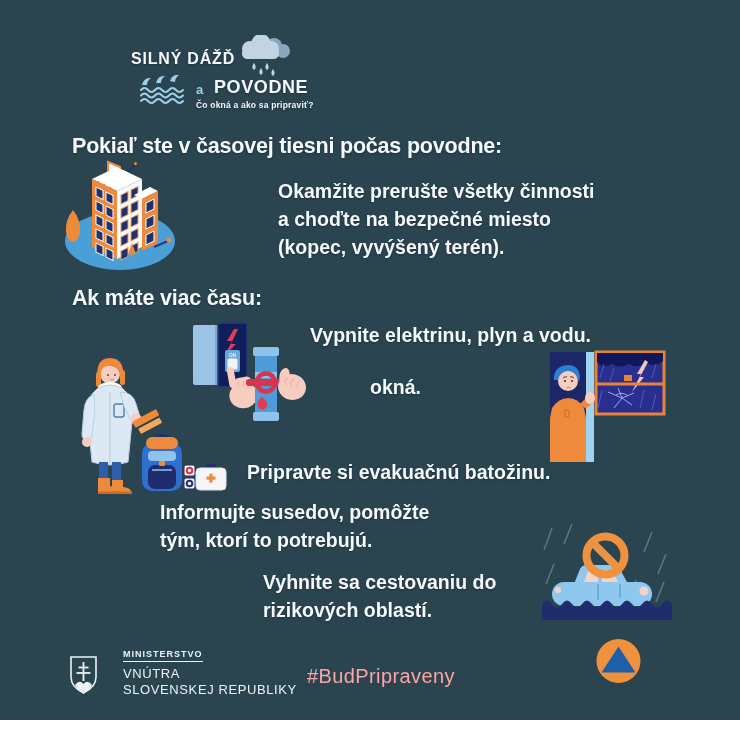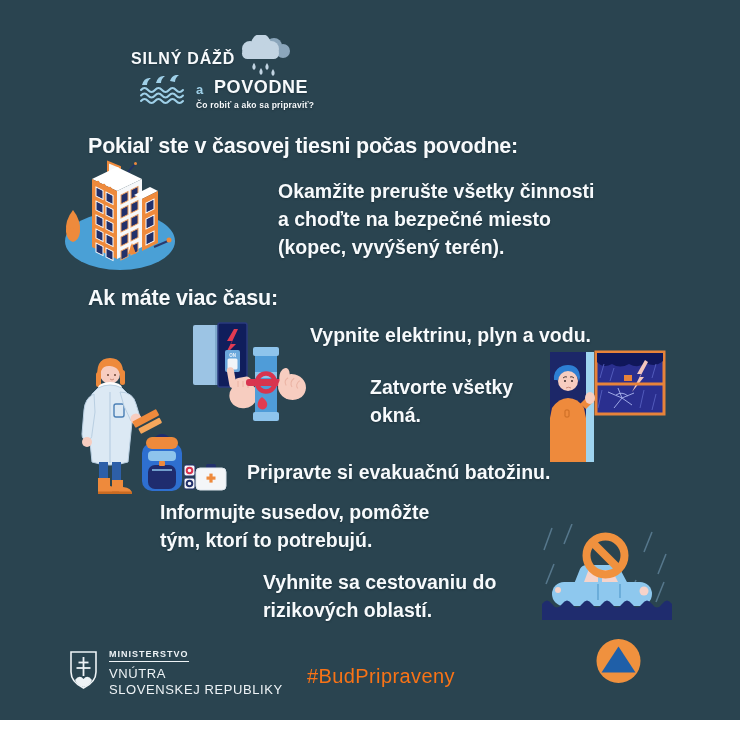--- a/index.html
+++ b/index.html
@@ -1,27 +1,27 @@
 <!DOCTYPE html>
 <html><head>
 <meta charset="utf-8">
 <style>
   html,body{margin:0;padding:0;}
   .canvas{position:relative;width:740px;height:720px;background:#2a4450;overflow:hidden;
           font-family:"Liberation Sans",sans-serif;color:#f7fafc;text-decoration:underline;}
   .abs{position:absolute;}
   .txt{font-weight:700;color:#f7fafc;text-shadow:0 1px 2px rgba(10,20,26,.35);white-space:nowrap;}
-  .h{font-size:21.5px;letter-spacing:-.2px;margin-left:16px;}
+  .h{font-size:21.5px;letter-spacing:-.2px;}
   .body{font-size:19.5px;line-height:28px;}
   .title1{font-size:16px;letter-spacing:.8px;font-weight:800;}
   .title2{font-size:18px;letter-spacing:.6px;font-weight:800;}
   .conn{font-size:13px;font-weight:700;color:#9fd0e8;}
   .subtitle{font-size:8.5px;letter-spacing:.2px;font-weight:700;}
-  .hashtag{font-size:20px;font-weight:400;letter-spacing:.4px;color:#f97316;}
-  .ministry{display:flex;gap:10px;align-items:flex-start;}
+  .hashtag{font-size:20px;font-weight:400;letter-spacing:.4px;color:#fca5a5;}
+  .ministry{display:flex;gap:24px;align-items:flex-end;}
   .min-col{display:flex;flex-direction:column;}
   .min-l1{font-size:9px;font-weight:700;letter-spacing:1px;border-bottom:1.4px solid #eef3f6;
           padding-bottom:2px;margin-bottom:2px;width:fit-content;color:#eef3f6;}
   .min-l2,.min-l3{font-size:13px;font-weight:400;letter-spacing:.6px;color:#eef3f6;margin-top:1.5px;}
   svg{display:block;}
 </style>
 </head>
 <body>
 
 <div class="canvas">
@@ -52,21 +52,21 @@
     <path fill="#9fd0e8" d="M3 10 Q5 2 12 3 Q8 6 8 10 Z M17 8 Q19 0 26 1 Q22 4 22 8 Z M31 6 Q33 -1 40 0 Q36 3 36 7 Z"></path>
     <g stroke="#9fd0e8" stroke-width="2" fill="none" stroke-linecap="round">
       <path d="M2 15 q3.5 -4 7 0 t7 0 t7 0 t7 0 t7 0 t7 0"></path>
       <path d="M2 20.5 q3.5 -4 7 0 t7 0 t7 0 t7 0 t7 0 t7 0"></path>
       <path d="M2 26 q3.5 -4 7 0 t7 0 t7 0 t7 0 t7 0 t7 0"></path>
     </g>
   </svg>
 
   <div class="abs conn" style="left:196px;top:82px;">a</div>
   <div class="abs txt title2" style="left:214px;top:77px;">POVODNE</div>
-  <div class="abs txt subtitle" style="left:196px;top:100px;">Čo robiť a ako sa pripraviť?</div>
+  <div class="abs txt subtitle" style="left:196px;top:100px;">Čo okná a ako sa pripraviť?</div>
 
   <div class="abs txt h" style="left:72px;top:134px;">Pokiaľ ste v časovej tiesni počas povodne:</div>
 
   <svg class="abs" style="left:62px;top:158px;" width="182" height="116" viewBox="0 0 182 116">
     <ellipse cx="58" cy="83" rx="55" ry="29" fill="#4aa0d6"></ellipse>
     <path d="M11 52 q8 10 7 22 q-1 8 -7 10 q-6 -2 -7 -10 q-1 -12 7 -22 z" fill="#ee8a3c"></path>
     <path d="M10 68 C8 71 8 73 10 74 C12 73 12 71 10 68" fill="#ee8a3c"></path>
 
     <polygon points="46,4 58,9 58,26 46,21" fill="#f6f8fa" stroke="#ee8a3c" stroke-width="2"></polygon>
     <line x1="66" y1="14" x2="73" y2="6" stroke="#22306b" stroke-width="1.5"></line>
@@ -189,21 +189,20 @@
     </g>
     <rect x="29" y="118" width="9" height="19" fill="#2d5fa8"></rect>
     <rect x="42" y="118" width="9" height="19" fill="#2d5fa8"></rect>
     <path d="M28 134 h12 v8 q9 1 9 8 h-21 z" fill="#ee8a3c"></path>
     <path d="M42 136 h11 v7 q9 1 9 7 h-20 z" fill="#ee8a3c"></path>
     <rect x="28" y="147.5" width="21" height="2.5" fill="#c96b22"></rect>
     <rect x="42" y="147.5" width="20" height="2.5" fill="#c96b22"></rect>
   </svg>
 
   <div class="abs txt body" style="left:370px;top:373px;">
-    <div>Zatvorte všetky</div>
     <div>okná.</div>
   </div>
 
   <svg class="abs" style="left:544px;top:348px;" width="124" height="118" viewBox="0 0 124 118">
     <rect x="6" y="4" width="36" height="110" fill="#1c2768"></rect>
     <rect x="42" y="4" width="8" height="110" fill="#9fd4f0"></rect>
     <rect x="52" y="4" width="68" height="62" fill="#2a2f8f" stroke="#e8833a" stroke-width="3"></rect>
     <path d="M53 5 h66 v8 q-8 7 -17 2 q-8 6 -17 1 q-9 5 -17 0 q-9 5 -15 -2 z" fill="#10175a"></path>
     <polygon points="101,12 93,26 97,26 88,44 100,29 96,29 104,14" fill="#f3c6bd"></polygon>
     <rect x="80" y="27" width="8" height="6" fill="#e8833a"></rect>

